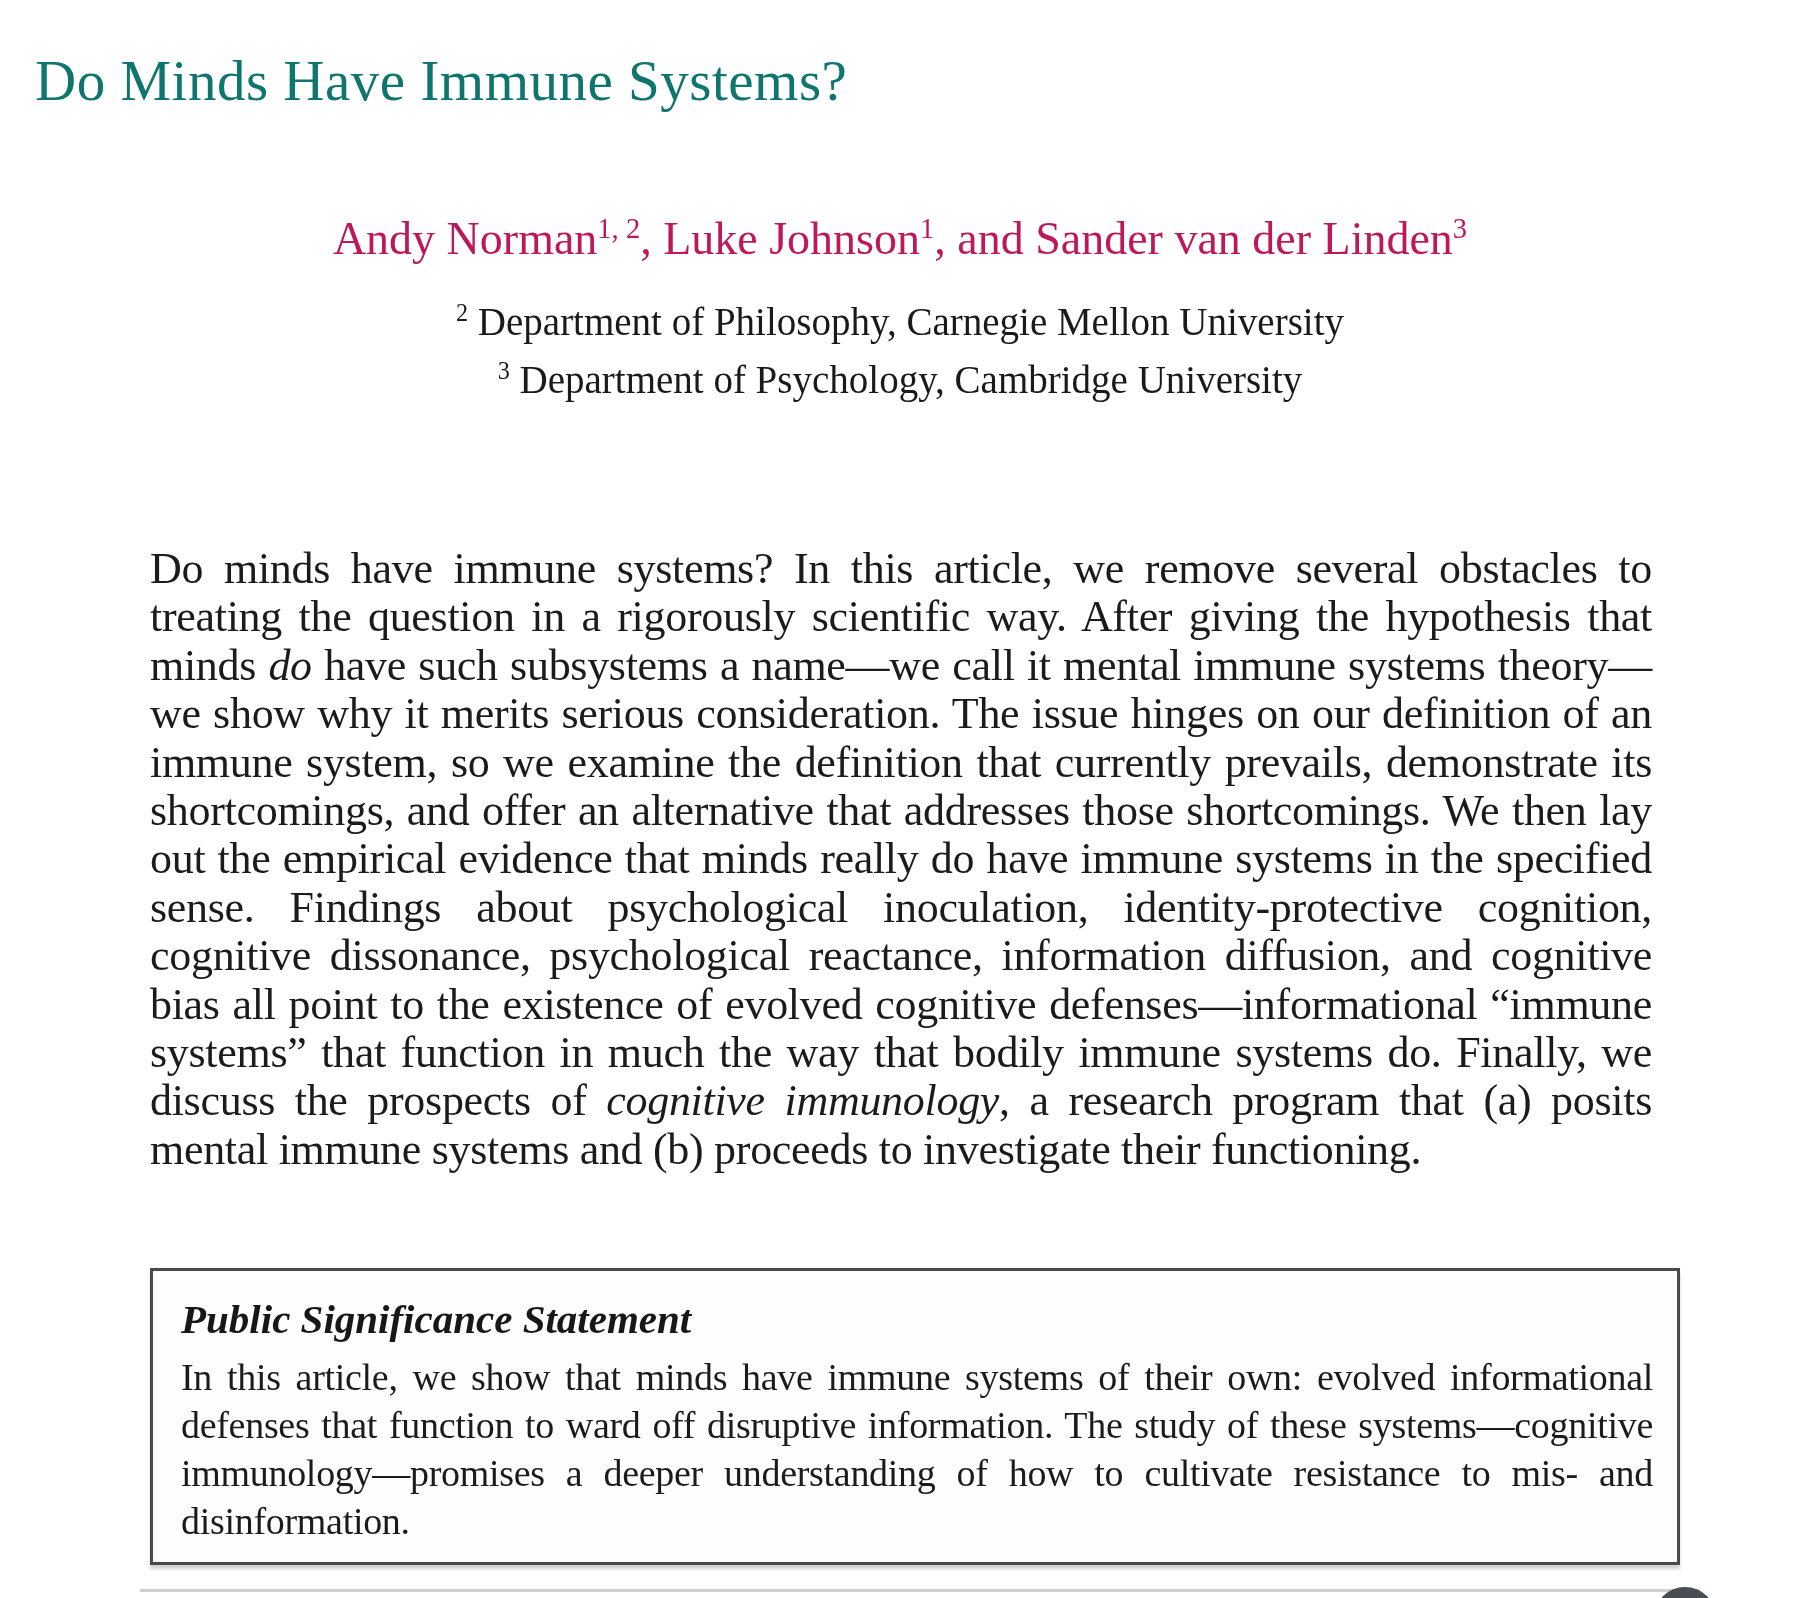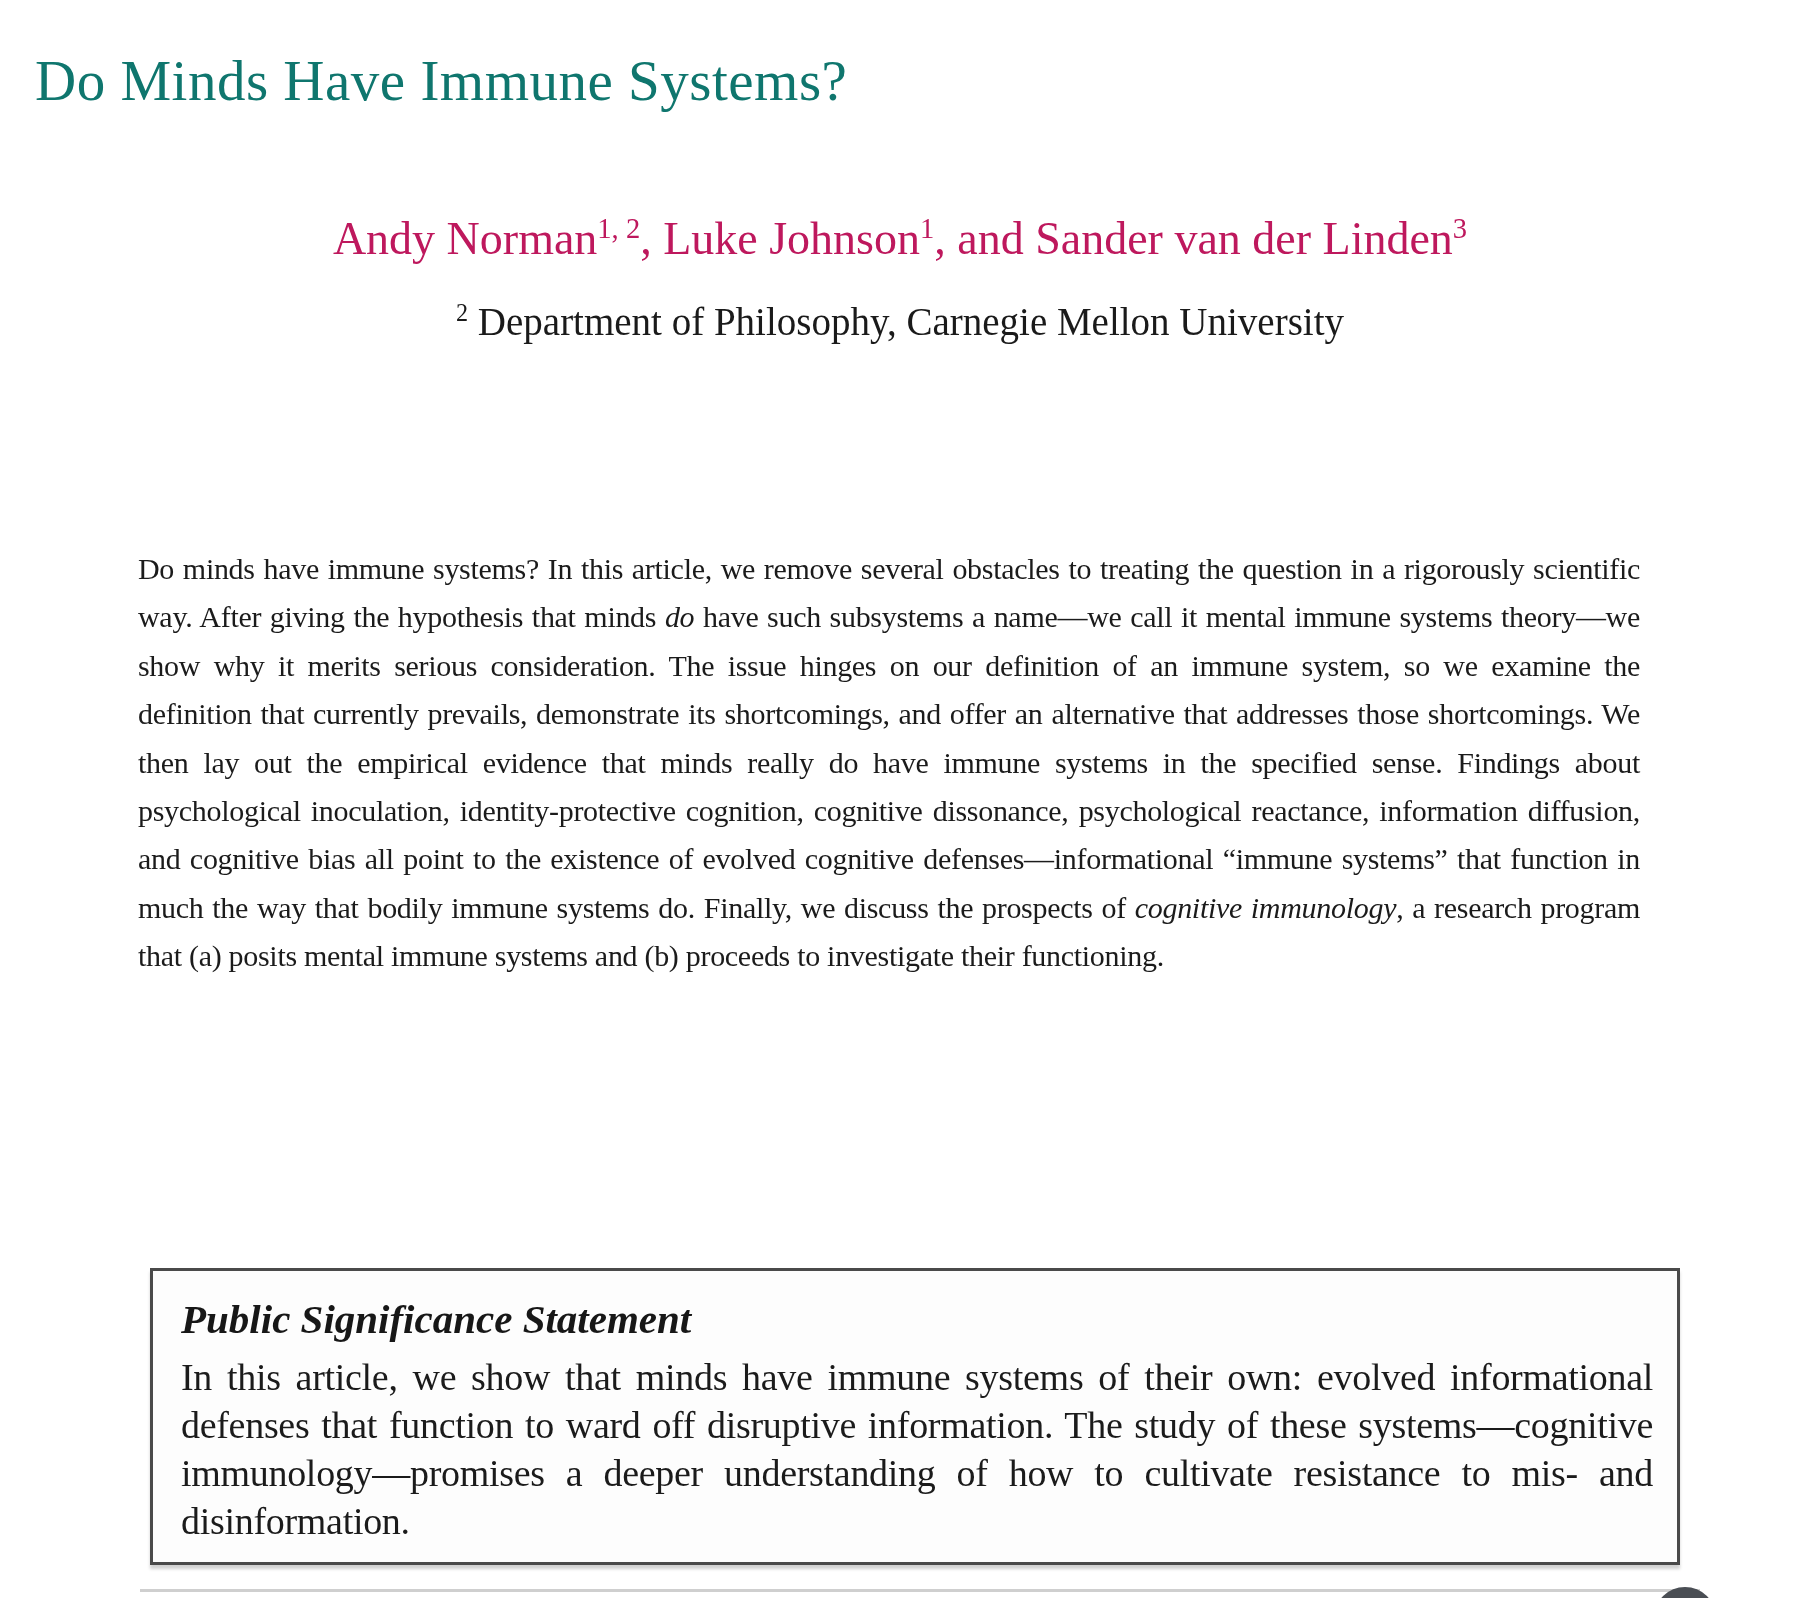--- a/index.html
+++ b/index.html
@@ -39,23 +39,23 @@
     width: 100%;
     text-align: center;
     font-size: 39px;
     line-height: 58px;
     color: #1a1a1a;
   }
   sup { font-size: 0.62em; vertical-align: super; line-height: 0; }
   .abstract {
     position: absolute;
     top: 545px;
-    left: 138px;
+    left: 150px;
     width: 1502px;
-    font-size: 30px;
+    font-size: 44px;
     line-height: 48.4px;
     letter-spacing: -0.3px;
     text-align: justify;
     color: #1b1b1b;
   }
   .i { font-style: italic; }
   .sig-box {
     position: absolute;
     top: 1268px;
     left: 150px;
@@ -103,20 +103,21 @@
 <body>
 
 <div class="page">
 
   <div class="paper-title">Do Minds Have Immune Systems?</div>
 
   <div class="authors"><span>Andy Norman</span><sup>1, 2</sup><span>, Luke Johnson</span><sup>1</sup><span>, and Sander van der Linden</span><sup>3</sup></div>
 
   <div class="affiliations">
     <div><sup>2</sup> <span>Department of Philosophy, Carnegie Mellon University</span></div>
+    <div><sup>3</sup> <span>Department of Psychology, Cambridge University</span></div>
   </div>
 
   <div class="abstract"><span>Do minds have immune systems? In this article, we remove several obstacles to treating the question in a rigorously scientific way. After giving the hypothesis that minds </span><span class="i">do</span><span> have such subsystems a name—we call it mental immune systems theory—we show why it merits serious consideration. The issue hinges on our definition of an immune system, so we examine the definition that currently prevails, demonstrate its shortcomings, and offer an alternative that addresses those shortcomings. We then lay out the empirical evidence that minds really do have immune systems in the specified sense. Findings about psychological inoculation, identity-protective cognition, cognitive dissonance, psychological reactance, information diffusion, and cognitive bias all point to the existence of evolved cognitive defenses—informational “immune systems” that function in much the way that bodily immune systems do. Finally, we discuss the prospects of </span><span class="i">cognitive immunology</span><span>, a research program that (a) posits mental immune systems and (b) proceeds to investigate their functioning.</span></div>
 
   <div class="sig-box">
     <div class="sig-heading">Public Significance Statement</div>
     <div class="sig-body"><span>In this article, we show that minds have immune systems of their own: evolved informational defenses that function to ward off disruptive information. The study of these systems—cognitive immunology—promises a deeper understanding of how to cultivate resistance to mis- and disinformation.</span></div>
   </div>
 
   <div class="bottom-rule"></div>

